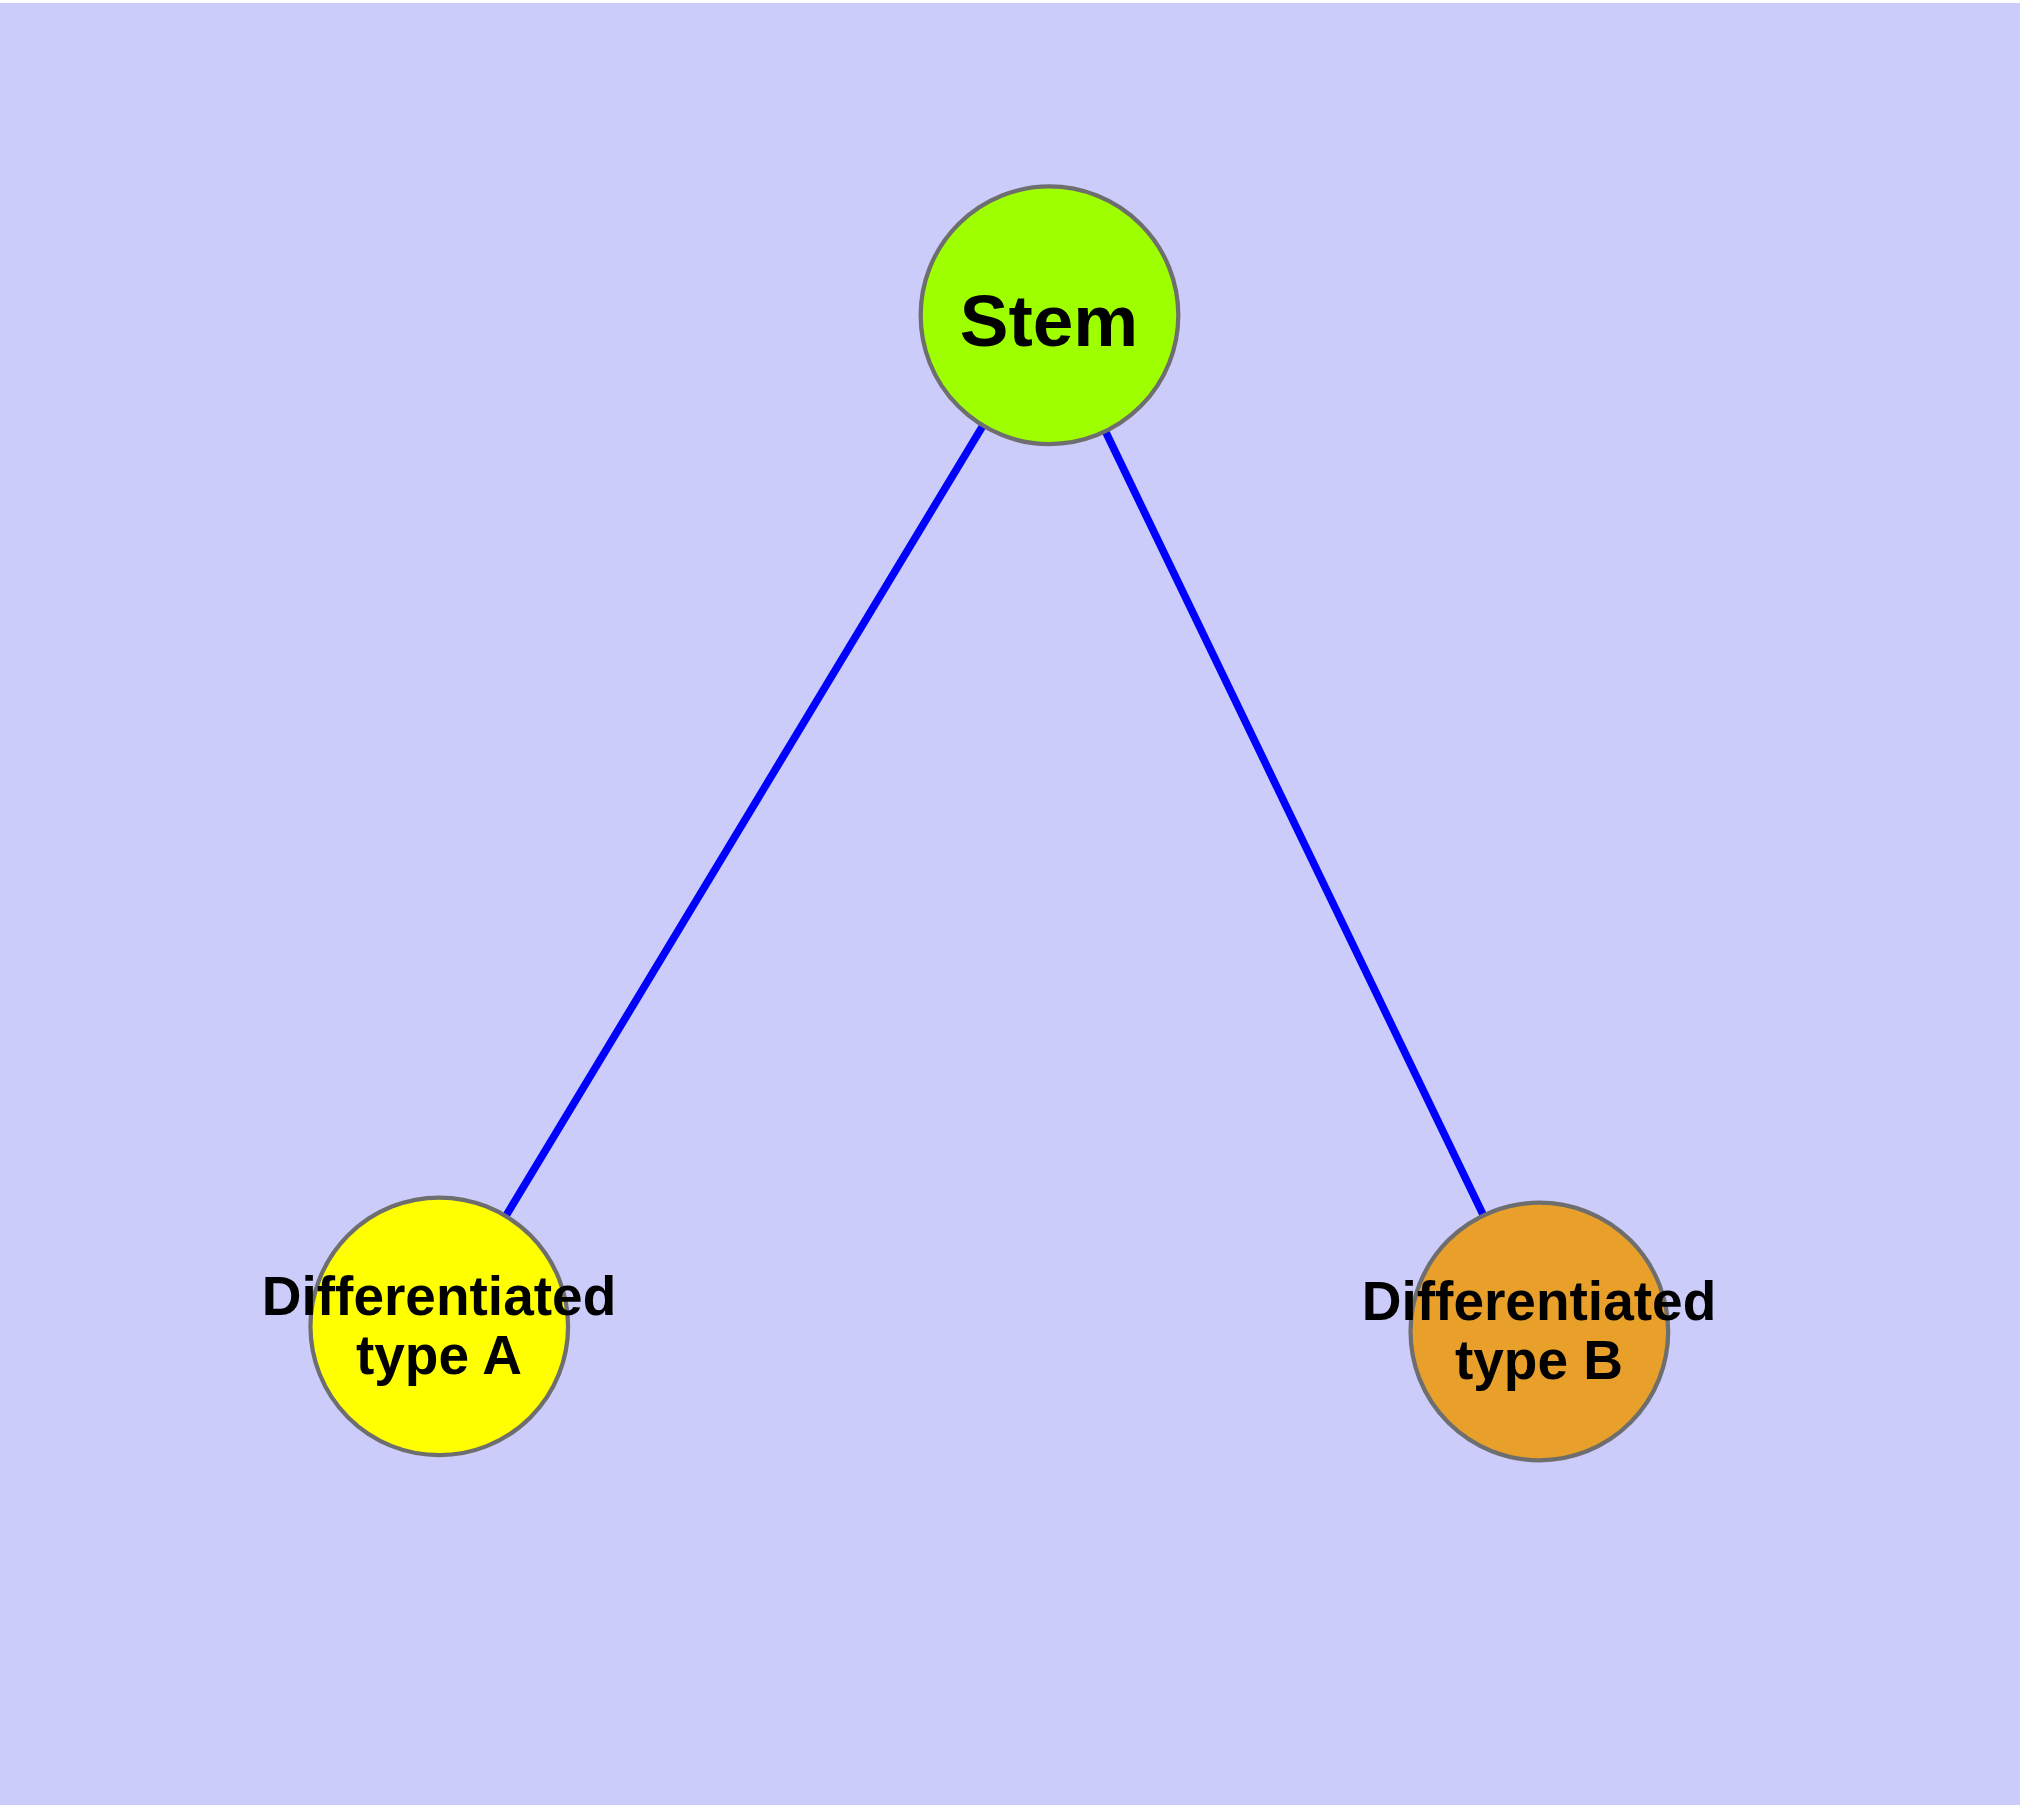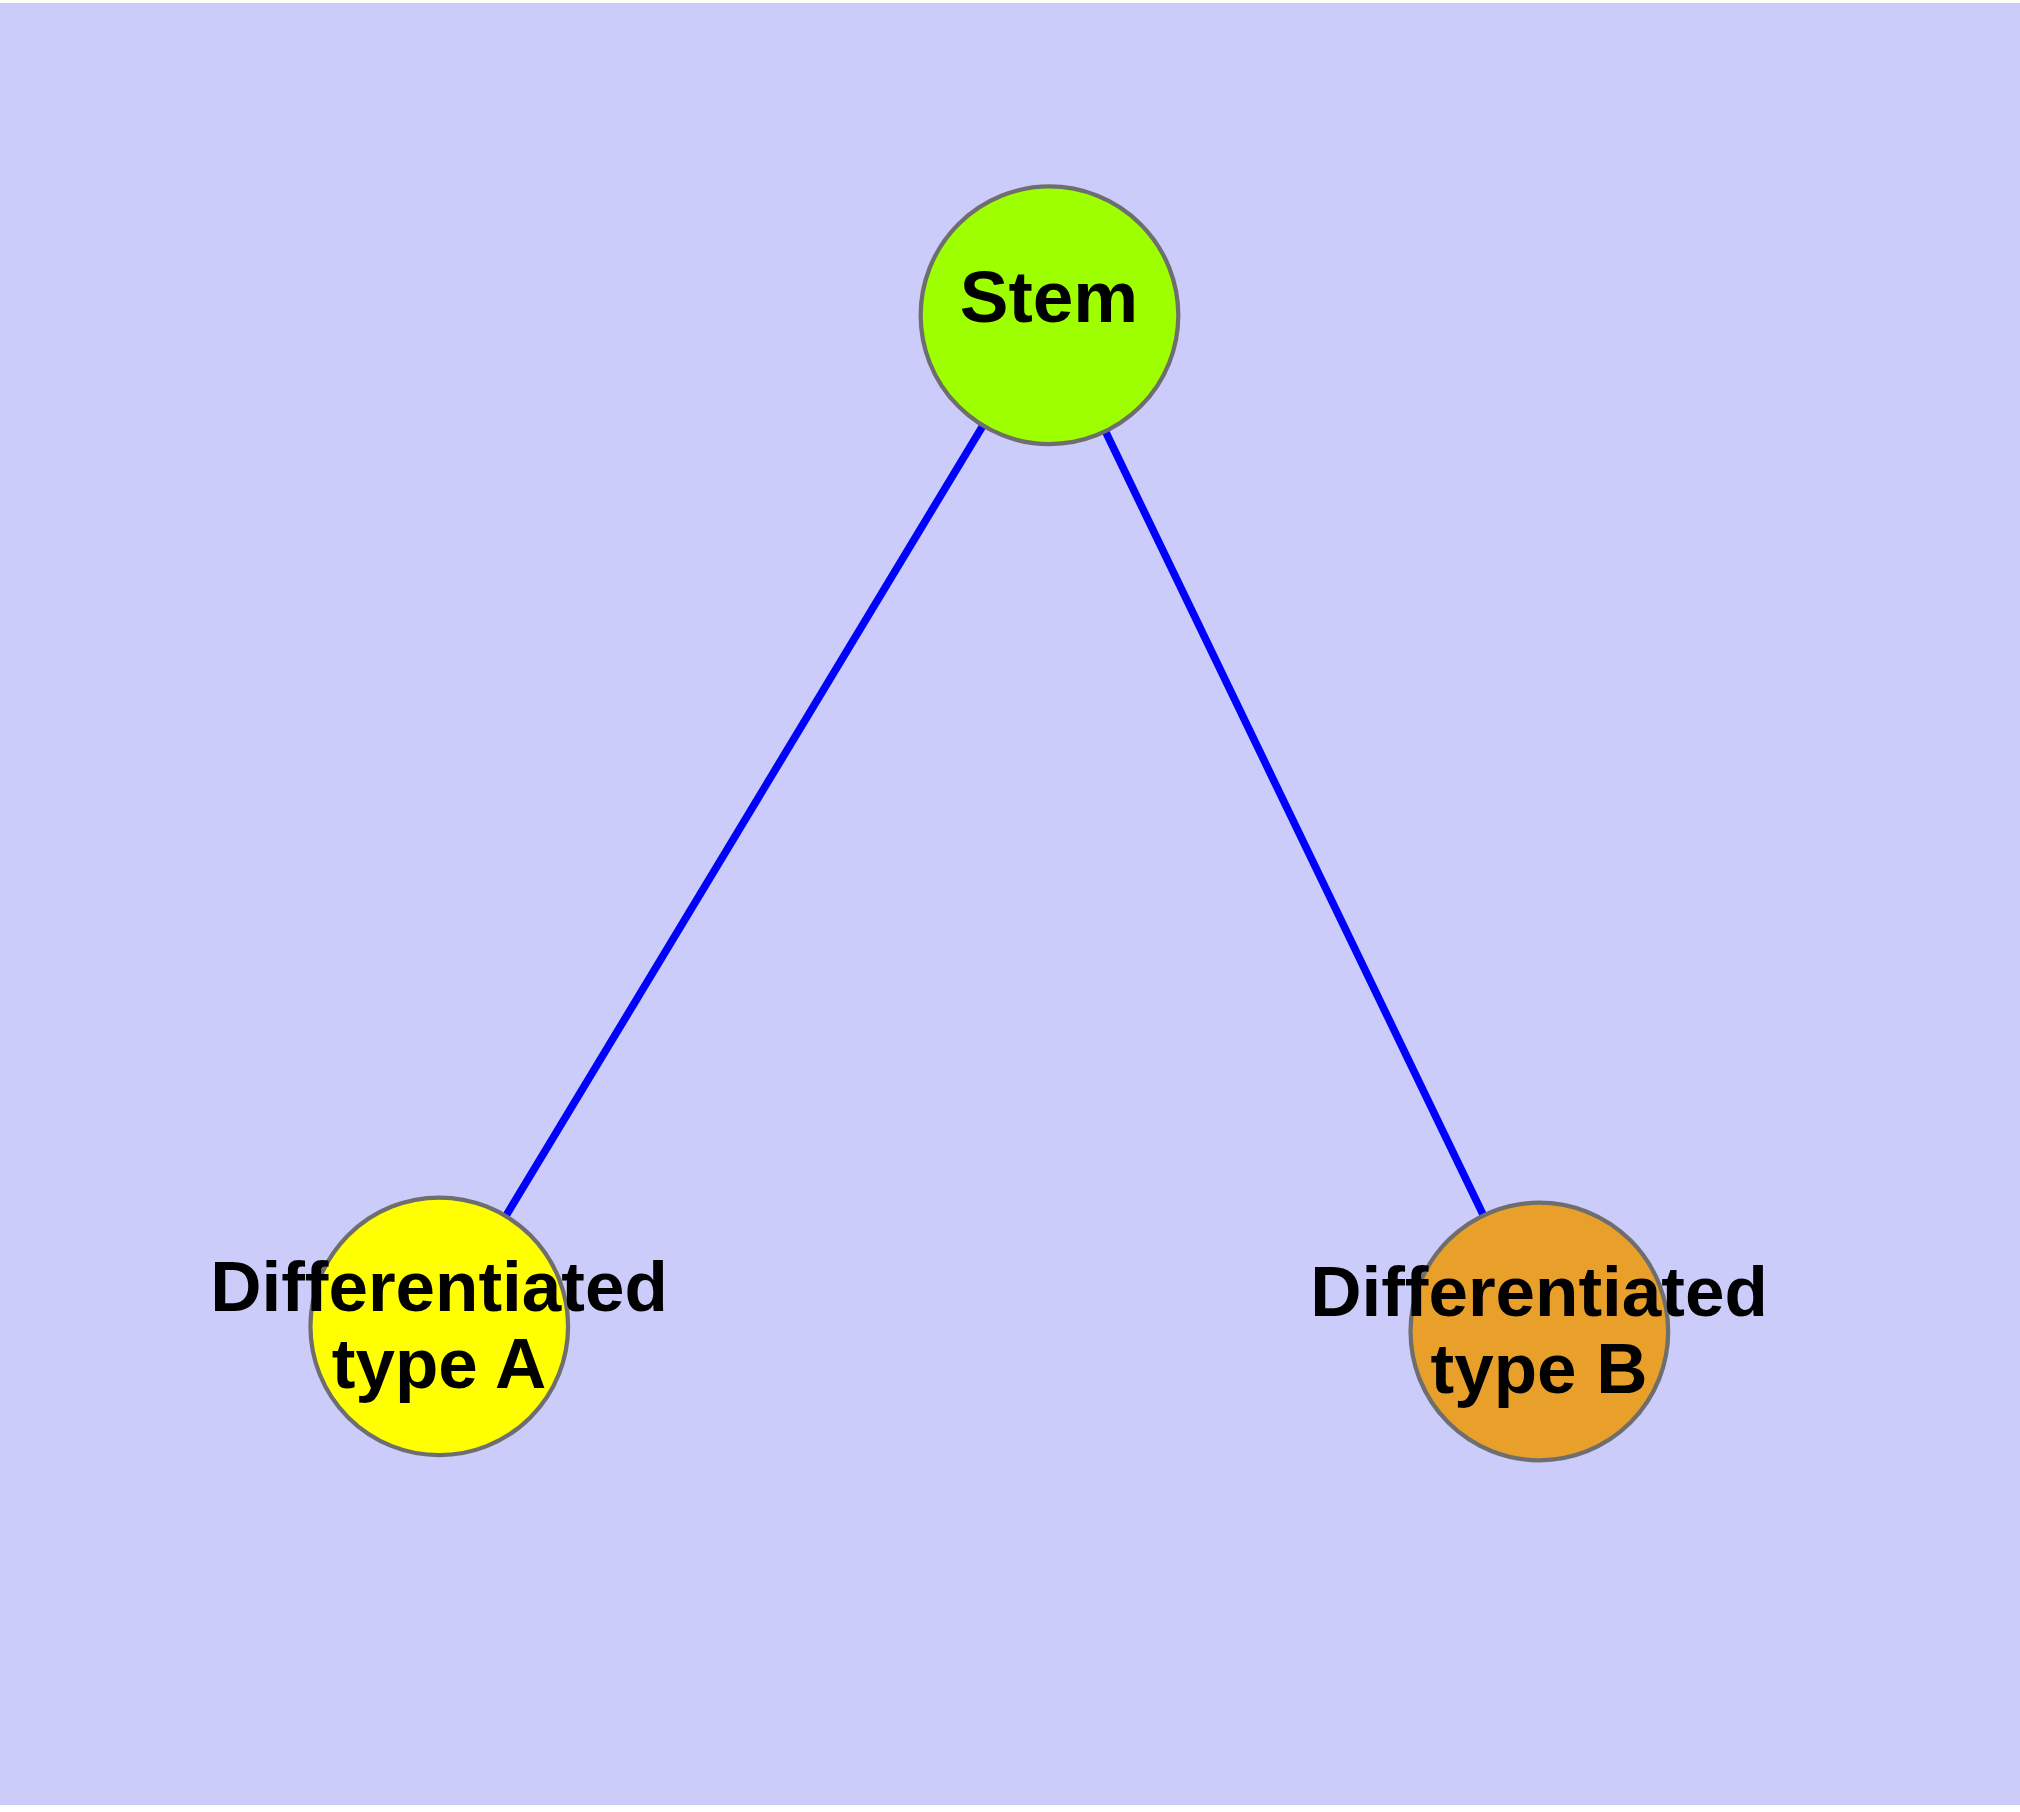--- a/index.html
+++ b/index.html
@@ -37,21 +37,21 @@
     font-weight: bold;
     line-height: 1.08;
     white-space: pre;
     pointer-events: none;
     transform: translate(-50%, -50%);
   }
   .label-root {
     font-size: 73px;
   }
   .label-leaf {
-    font-size: 71px;
+    font-size: 55px;
   }
 </style>
 </head>
 <body>
 
 <div id="canvas" style="background: rgb(255, 255, 255);">
 
   <div id="plot-bg" style="background: rgb(204, 204, 250);"></div>
 
   <svg id="graph-svg" viewBox="0 0 2384 2138">
@@ -59,21 +59,21 @@
       <line id="edge0" x1="1161.5268727932112" y1="498.71172327458214" x2="594.4731272067888" y2="1438.2882767254177" stroke="#0000ff" stroke-width="9" stroke-linecap="butt"></line>
       <line id="edge1" x1="1302.2682241479838" y1="505.3176483623399" x2="1751.7317758520162" y2="1437.68235163766" stroke="#0000ff" stroke-width="9" stroke-linecap="butt"></line>
     </g>
     <g>
       <circle id="node0" cx="1238" cy="372" r="152" fill="#9eff00" stroke="#6e6e6e" stroke-width="5"></circle>
       <circle id="node1" cx="518" cy="1565" r="152" fill="#ffff00" stroke="#6e6e6e" stroke-width="5"></circle>
       <circle id="node2" cx="1816" cy="1571" r="152" fill="#e8a02b" stroke="#6e6e6e" stroke-width="5"></circle>
     </g>
   </svg>
 
-  <div class="node-label label-root" id="label0" style="left: 1049px; top: 297px;">Stem</div>
+  <div class="node-label label-root" id="label0" style="left: 1049px; top: 321px;">Stem</div>
 
   <div class="node-label label-leaf" id="label1" style="left: 439px; top: 1326px;">Differentiated
 type A</div>
 
   <div class="node-label label-leaf" id="label2" style="left: 1539px; top: 1331px;">Differentiated
 type B</div>
 
 </div>
 
 

